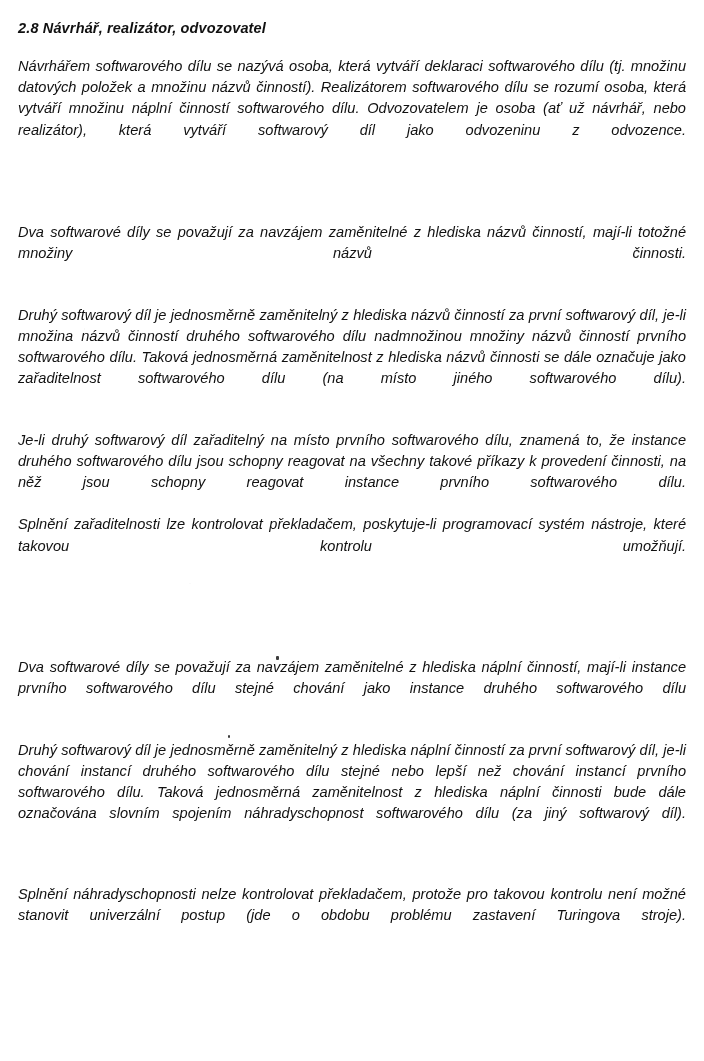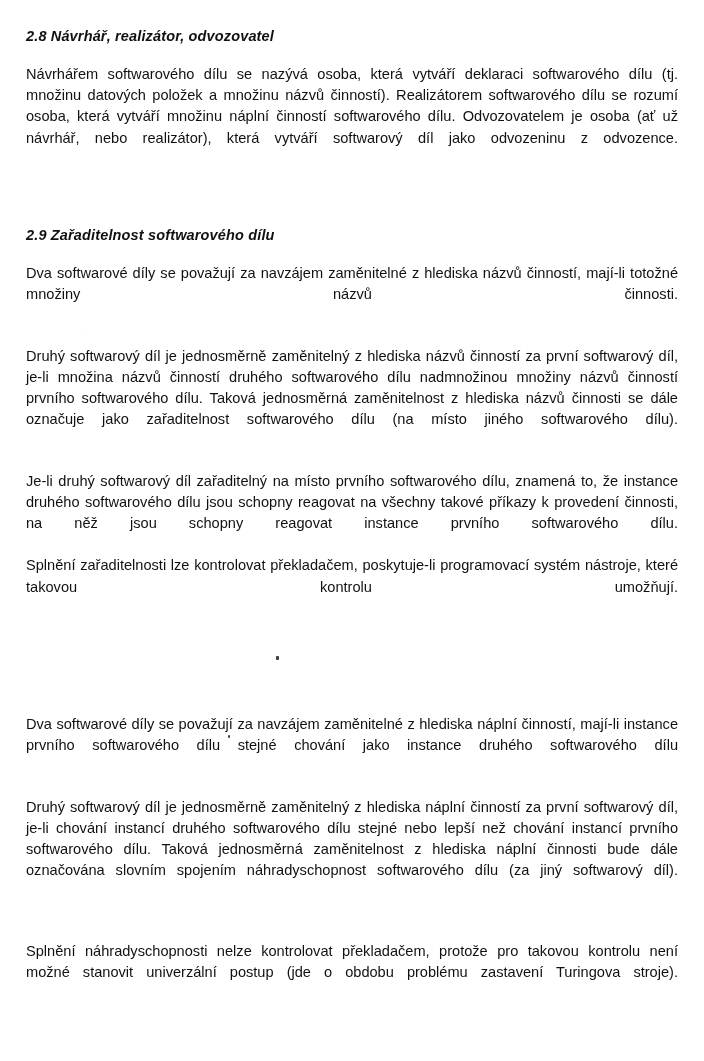--- a/index.html
+++ b/index.html
@@ -36,21 +36,21 @@
     opacity: 0.9;
   }
   #content {
     position: absolute;
     left: 18px;
     top: 0;
     width: 668px;
   }
 
   .section {
-    margin: 8px;
+    margin: 0;
   }
 
   .heading {
     font-weight: bold;
     font-style: italic;
     font-size: 14.5px;
     line-height: 17px;
     letter-spacing: 0.15px;
     margin: 0;
     color: #111111;
@@ -59,20 +59,21 @@
 
   .para {
     font-size: 14.6px;
     line-height: 21.2px;
     text-align: justify;
     text-justify: inter-word;
     margin: 0;
     color: #111111;
     word-spacing: 0.2px;
     hyphens: none;
+    font-style: italic;
   }
   
   .para::after {
     content: "";
     display: inline-block;
     width: 100%;
   }
 
   
   .gap-head-top-1 { height: 20px; }
@@ -103,21 +104,20 @@
 
     <div class="gap-head-top-1"></div>
     <div class="section">
       <h2 class="heading">2.8 Návrhář, realizátor, odvozovatel</h2>
       <div class="gap-head-to-body"></div>
       <p class="para">Návrhářem softwarového dílu se nazývá osoba, která vytváří deklaraci softwarového dílu (tj. množinu datových položek a množinu názvů činností). Realizátorem softwarového dílu se rozumí osoba, která vytváří množinu náplní činností softwarového dílu. Odvozovatelem je osoba (ať už návrhář, nebo realizátor), která vytváří softwarový díl jako odvozeninu z odvozence.</p>
     </div>
 
     <div class="gap-section"></div>
     <div class="section">
-      <h2 class="heading">2.9 Zařaditelnost softwarového dílu</h2>
       <div class="gap-head-to-body"></div>
       <p class="para">Dva softwarové díly se považují za navzájem zaměnitelné z hlediska názvů činností, mají-li totožné množiny názvů činnosti.</p>
       <div class="gap-para"></div>
       <p class="para">Druhý softwarový díl je jednosměrně zaměnitelný z hlediska názvů činností za první softwarový díl, je-li množina názvů činností druhého softwarového dílu nadmnožinou množiny názvů činností prvního softwarového dílu. Taková jednosměrná zaměnitelnost z hlediska názvů činnosti se dále označuje jako zařaditelnost softwarového dílu (na místo jiného softwarového dílu).</p>
       <div class="gap-para"></div>
       <p class="para">Je-li druhý softwarový díl zařaditelný na místo prvního softwarového dílu, znamená to, že instance druhého softwarového dílu jsou schopny reagovat na všechny takové příkazy k provedení činnosti, na něž jsou schopny reagovat instance prvního softwarového dílu.</p>
       <div class="gap-tight"></div>
       <p class="para">Splnění zařaditelnosti lze kontrolovat překladačem, poskytuje-li programovací systém nástroje, které takovou kontrolu umožňují.</p>
     </div>
 

